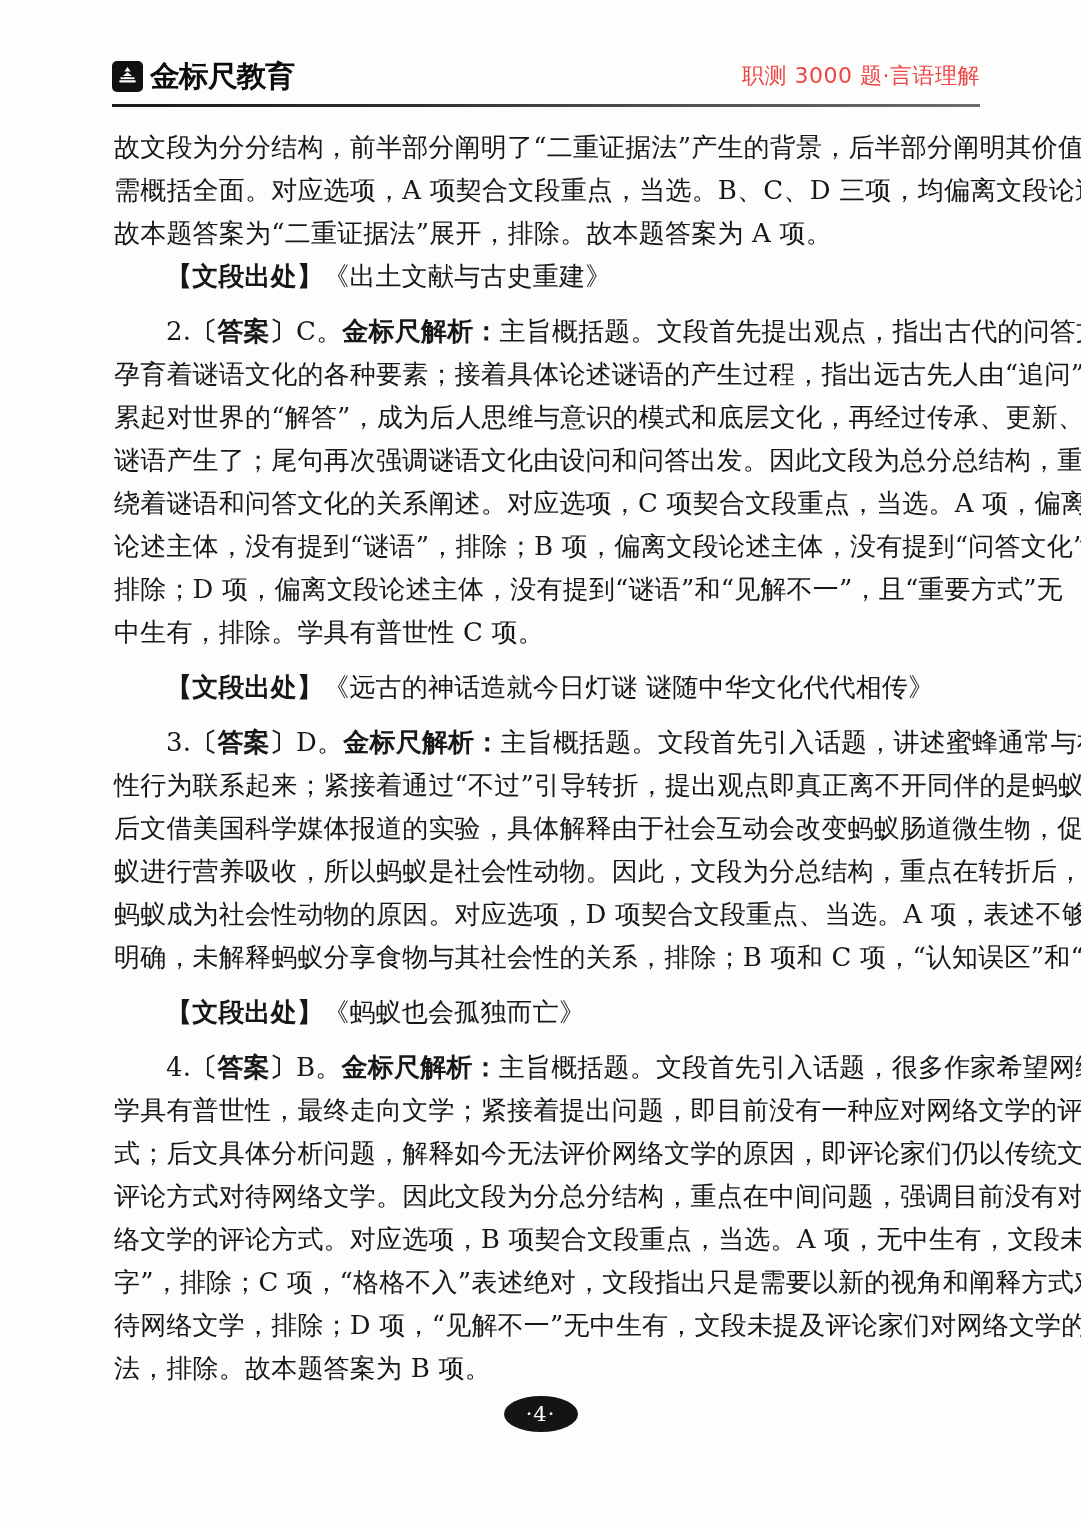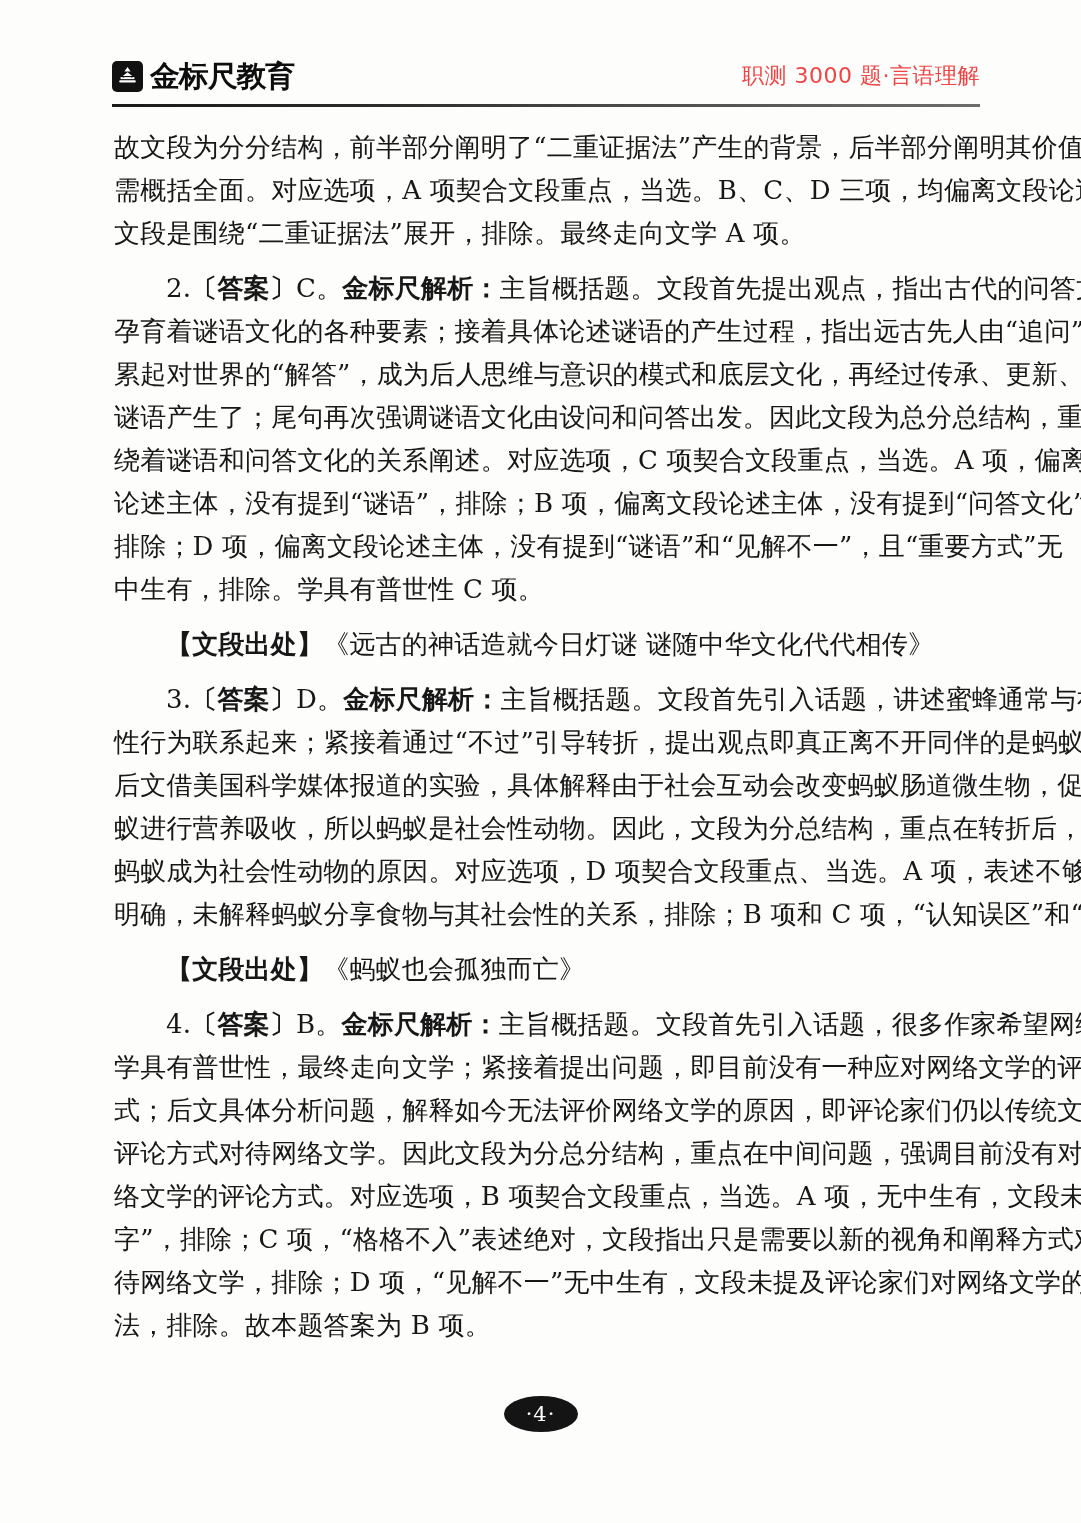--- a/index.html
+++ b/index.html
@@ -140,22 +140,23 @@
     </div>
     <div class="header-right">职测 3000 题·言语理解</div>
   </div>
 
   <div class="header-rule"></div>
 
   <div class="content" id="content-root">
       <div>
         <div class="line"><span>故文段为分分结构，前半部分阐明了“二重证据法”产生的背景，后半部分阐明其价值，</span></div>
         <div class="line"><span>需概括全面。对应选项，A 项契合文段重点，当选。B、C、D 三项，均偏离文段论述主体，</span></div>
-        <div class="line"><span>文段是围绕“二重证据法”展开，排除。最终走向文学 A 项。</span></div>
+        <div class="line"><span>故本题答案为“二重证据法”展开，排除。故本题答案为 A 项。</span></div>
       </div>
+      <div class="line indent"><span class="b">【文段出处】</span><span>《出土文献与古史重建》</span></div>
       <div class="gap-sm"></div>
       <div>
         <div class="line indent"><span>2.</span><span class="b">〔答案〕</span><span>C</span><span>。</span><span class="b">金标尺解析：</span><span>主旨概括题。文段首先提出观点，指出古代的问答文化</span></div>
         <div class="line"><span>孕育着谜语文化的各种要素；接着具体论述谜语的产生过程，指出远古先人由“追问”积</span></div>
         <div class="line"><span>累起对世界的“解答”，成为后人思维与意识的模式和底层文化，再经过传承、更新、变形，</span></div>
         <div class="line"><span>谜语产生了；尾句再次强调谜语文化由设问和问答出发。因此文段为总分总结构，重点围</span></div>
         <div class="line"><span>绕着谜语和问答文化的关系阐述。对应选项，C 项契合文段重点，当选。A 项，偏离文段</span></div>
         <div class="line"><span>论述主体，没有提到“谜语”，排除；B 项，偏离文段论述主体，没有提到“问答文化”，</span></div>
         <div class="line"><span>排除；D 项，偏离文段论述主体，没有提到“谜语”和“见解不一”，且“重要方式”无</span></div>
         <div class="line"><span>中生有，排除。学具有普世性 C 项。</span></div>

